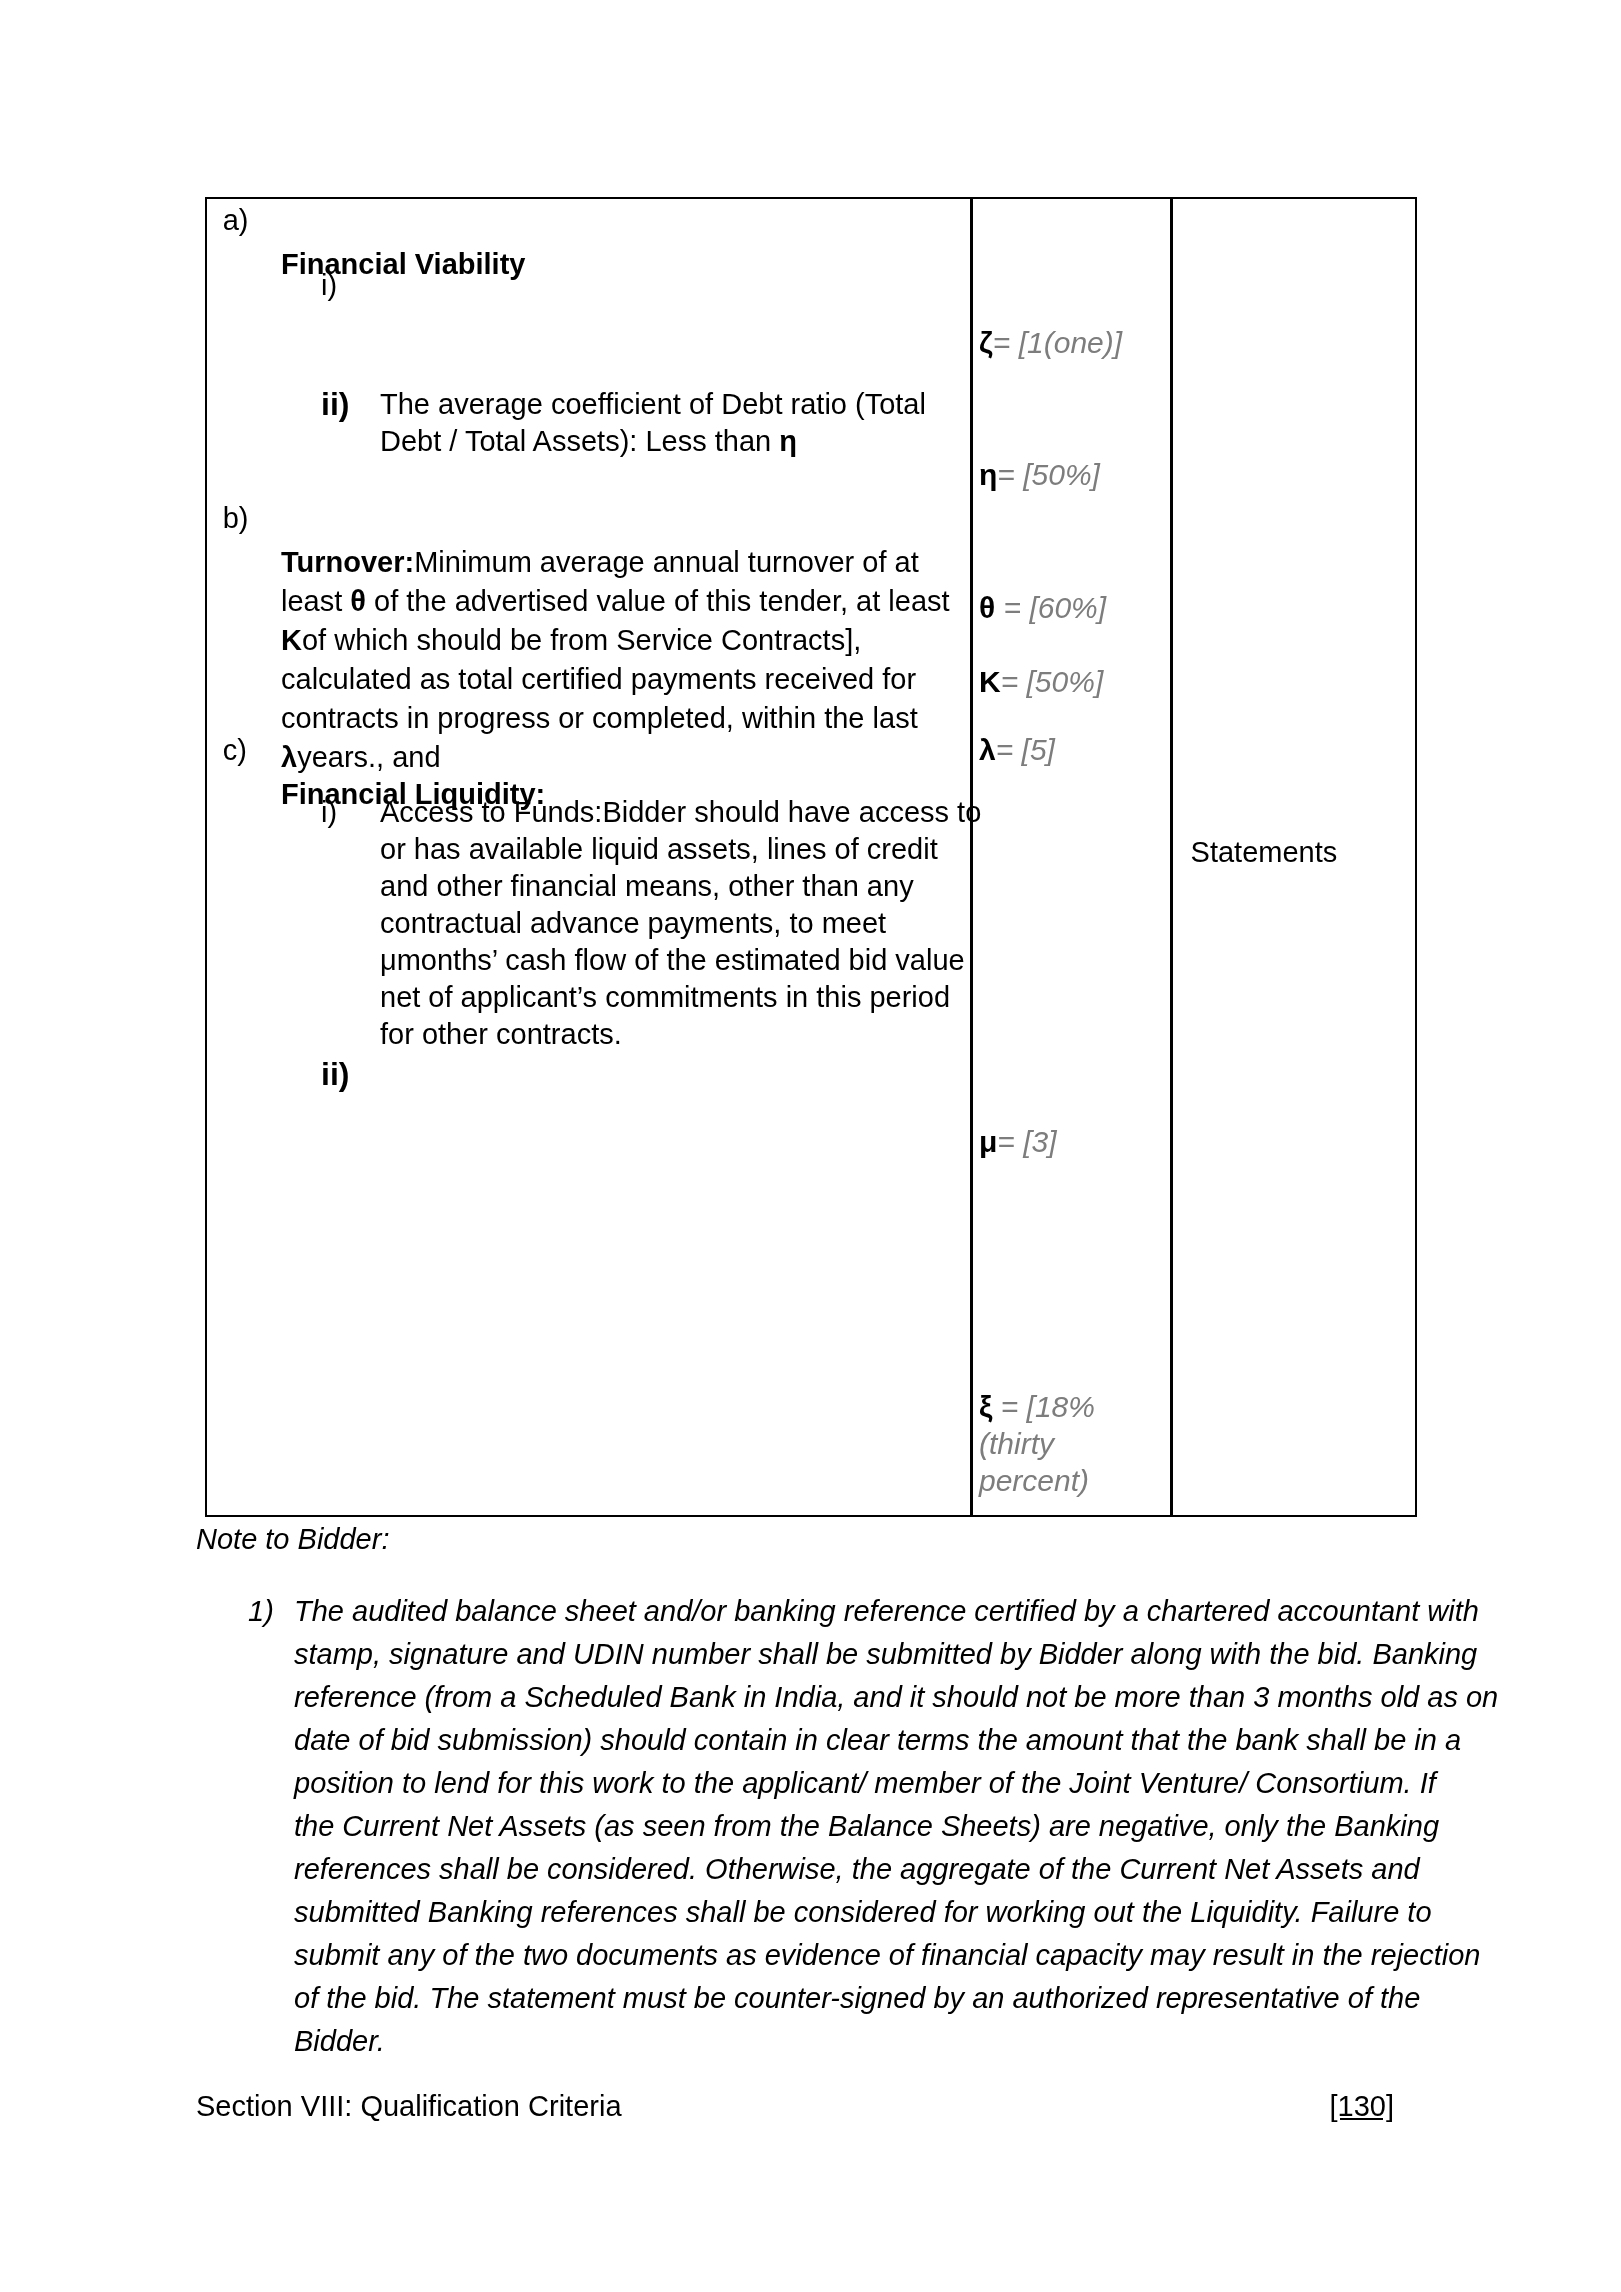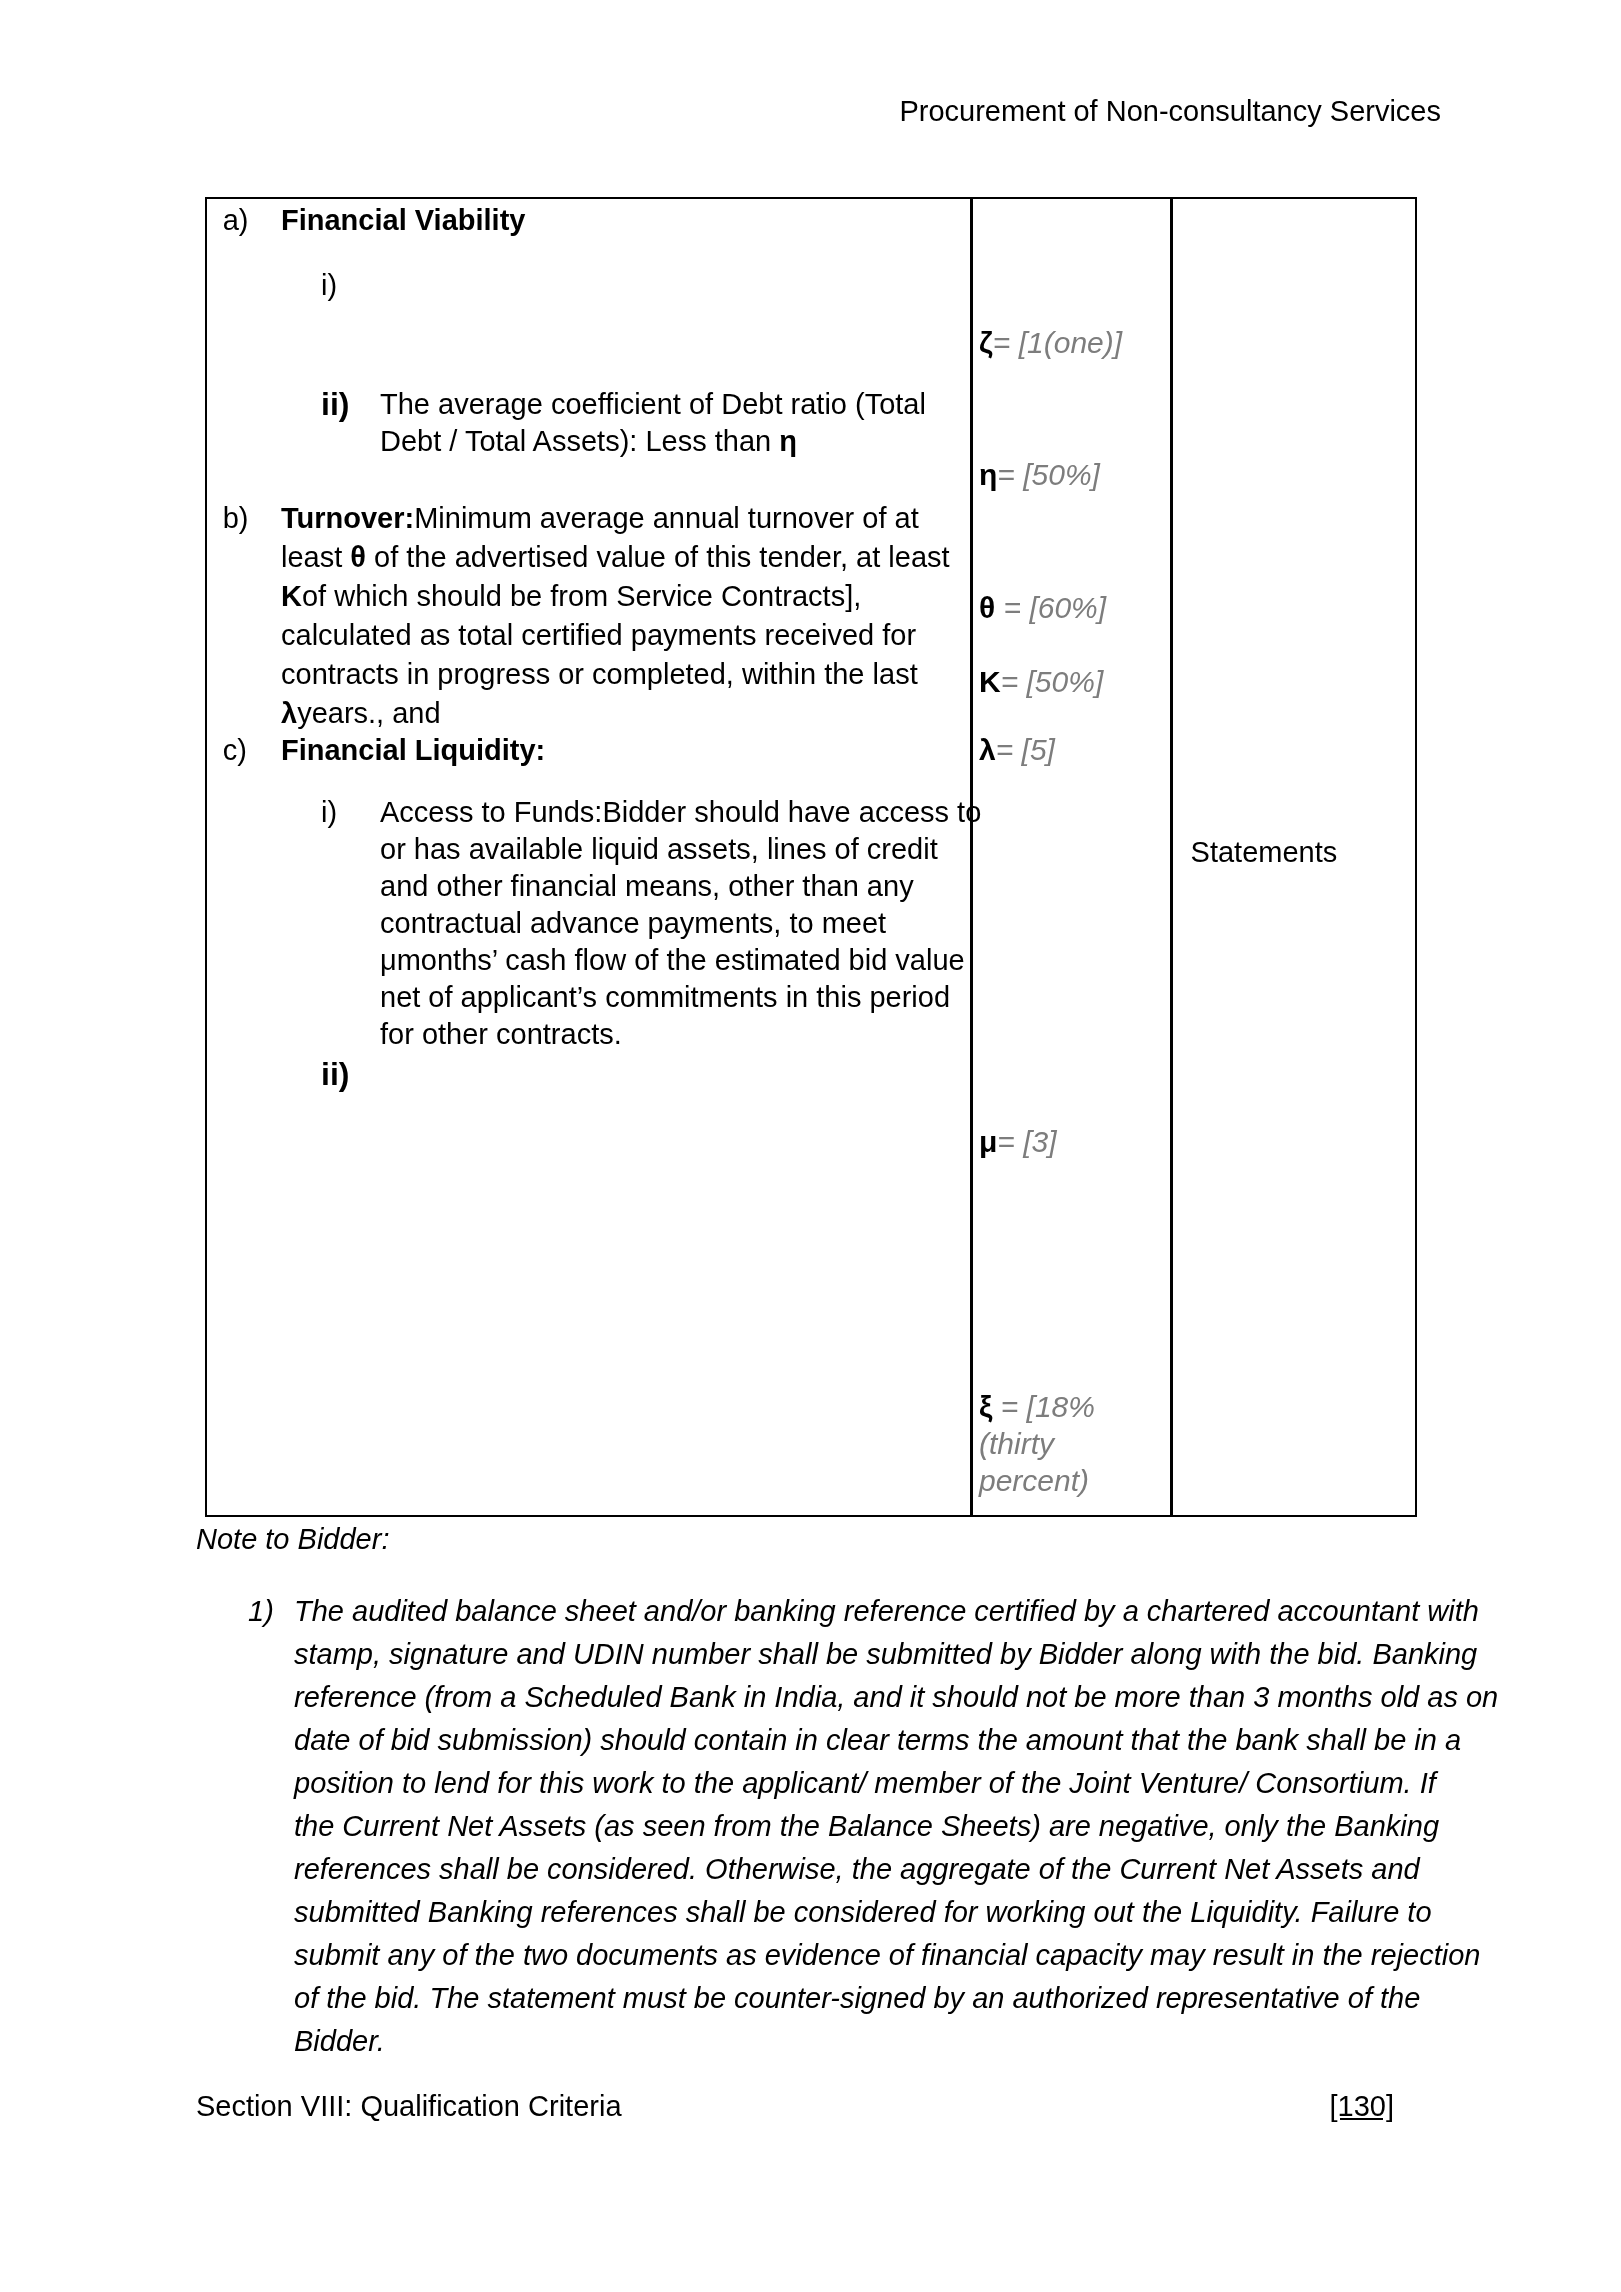--- a/index.html
+++ b/index.html
@@ -25,21 +25,21 @@
   .v1{left:763px;}
   .v2{left:963px;}
   .col{position:absolute;top:0;bottom:0;}
   .col1{left:0;width:763px;}
   .col2{left:765px;width:198px;}
   .col3{left:966px;width:252px;}
   .row{position:absolute;left:0;right:0;font-size:29px;line-height:37px;}
   .row .text{white-space:pre;}
   .marker{position:absolute;left:15.7px;}
   .marker.sub{left:114px;}
-  .ind-a{margin-left:74px;}
+  .ind-a{margin-left:74px;margin-top:44px;}
   .ind-i{margin-left:173px;}
   .b{font-weight:700;}
   .big{font-size:32px;}
   .g{color:#7d7d7d;font-style:italic;}
   .lh40{line-height:39px;}
   .param{
     position:absolute;left:7px;right:3.9px;
     font-size:30px;line-height:37px;white-space:pre;
   }
   .statements{
@@ -64,21 +64,20 @@
     position:absolute;right:227px;top:2090px;
     font-size:29px;
     text-decoration:underline;
   }
 </style>
 </head>
 <body>
 
 <div class="page">
 
-  <div class="header">Procurement of Non-consultancy Services</div>
 
   <div class="qtable">
     <div class="vline v1"></div>
     <div class="vline v2"></div>
 
     <div class="col col1">
 
       <div class="row" style="top:2.9px">
         <span class="marker">a)</span>
         <div class="text ind-a b">Financial Viability</div>

